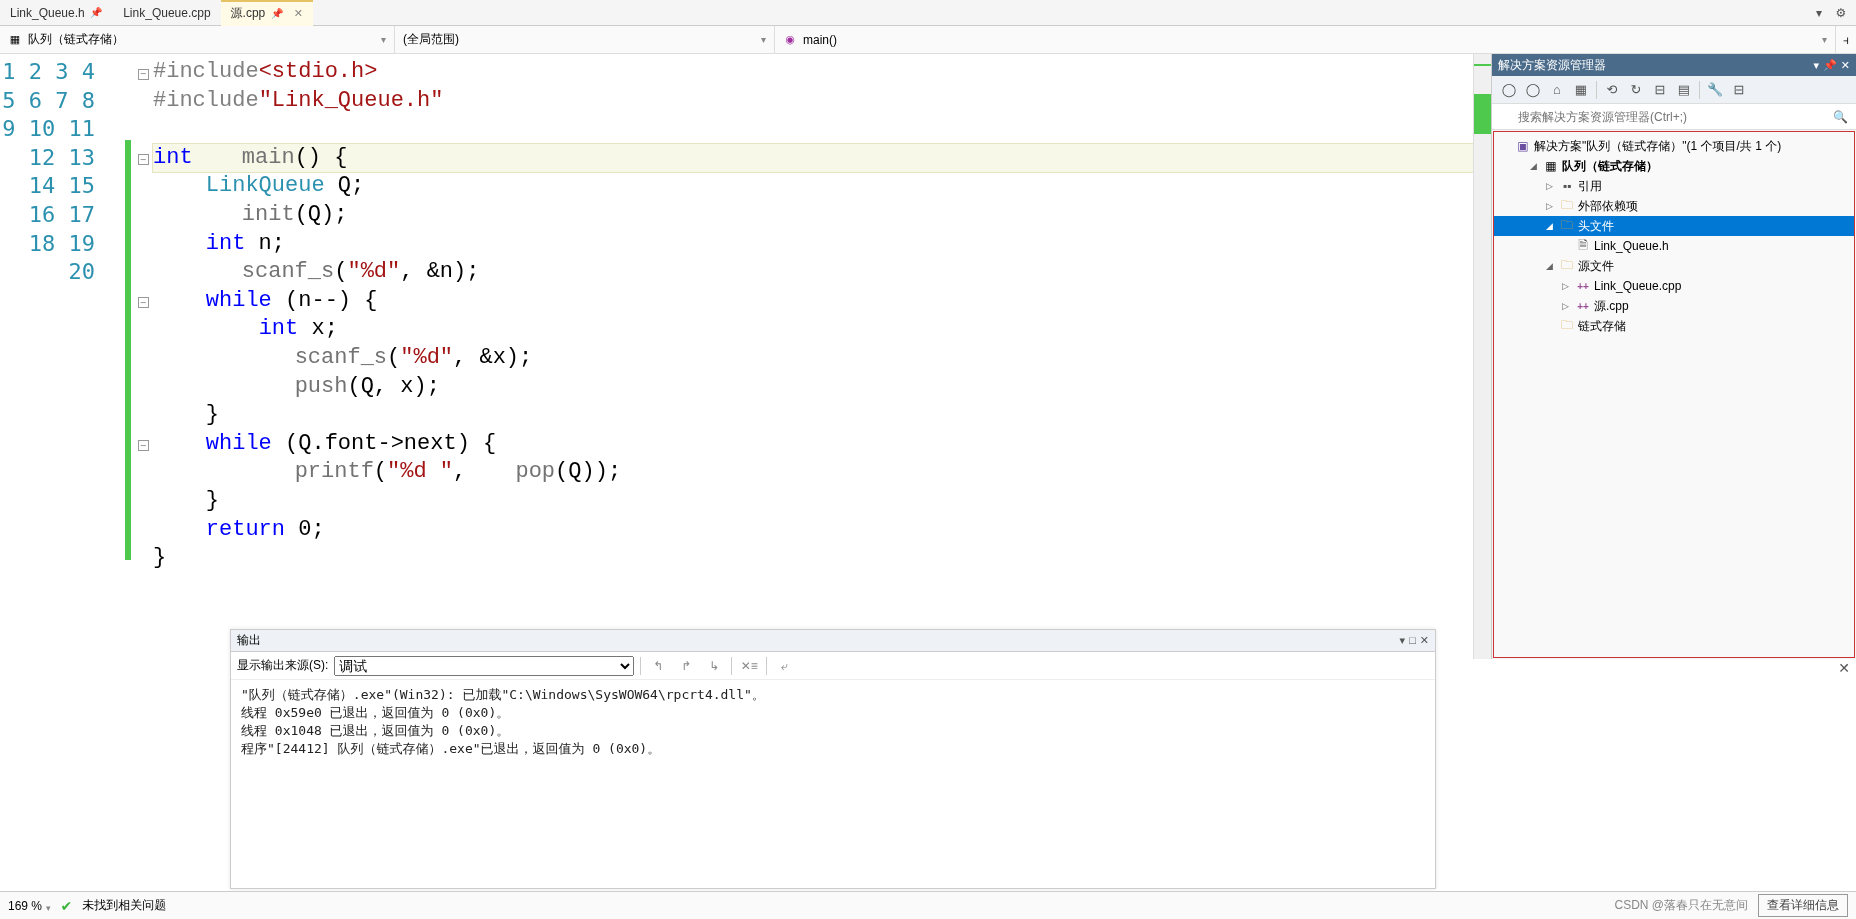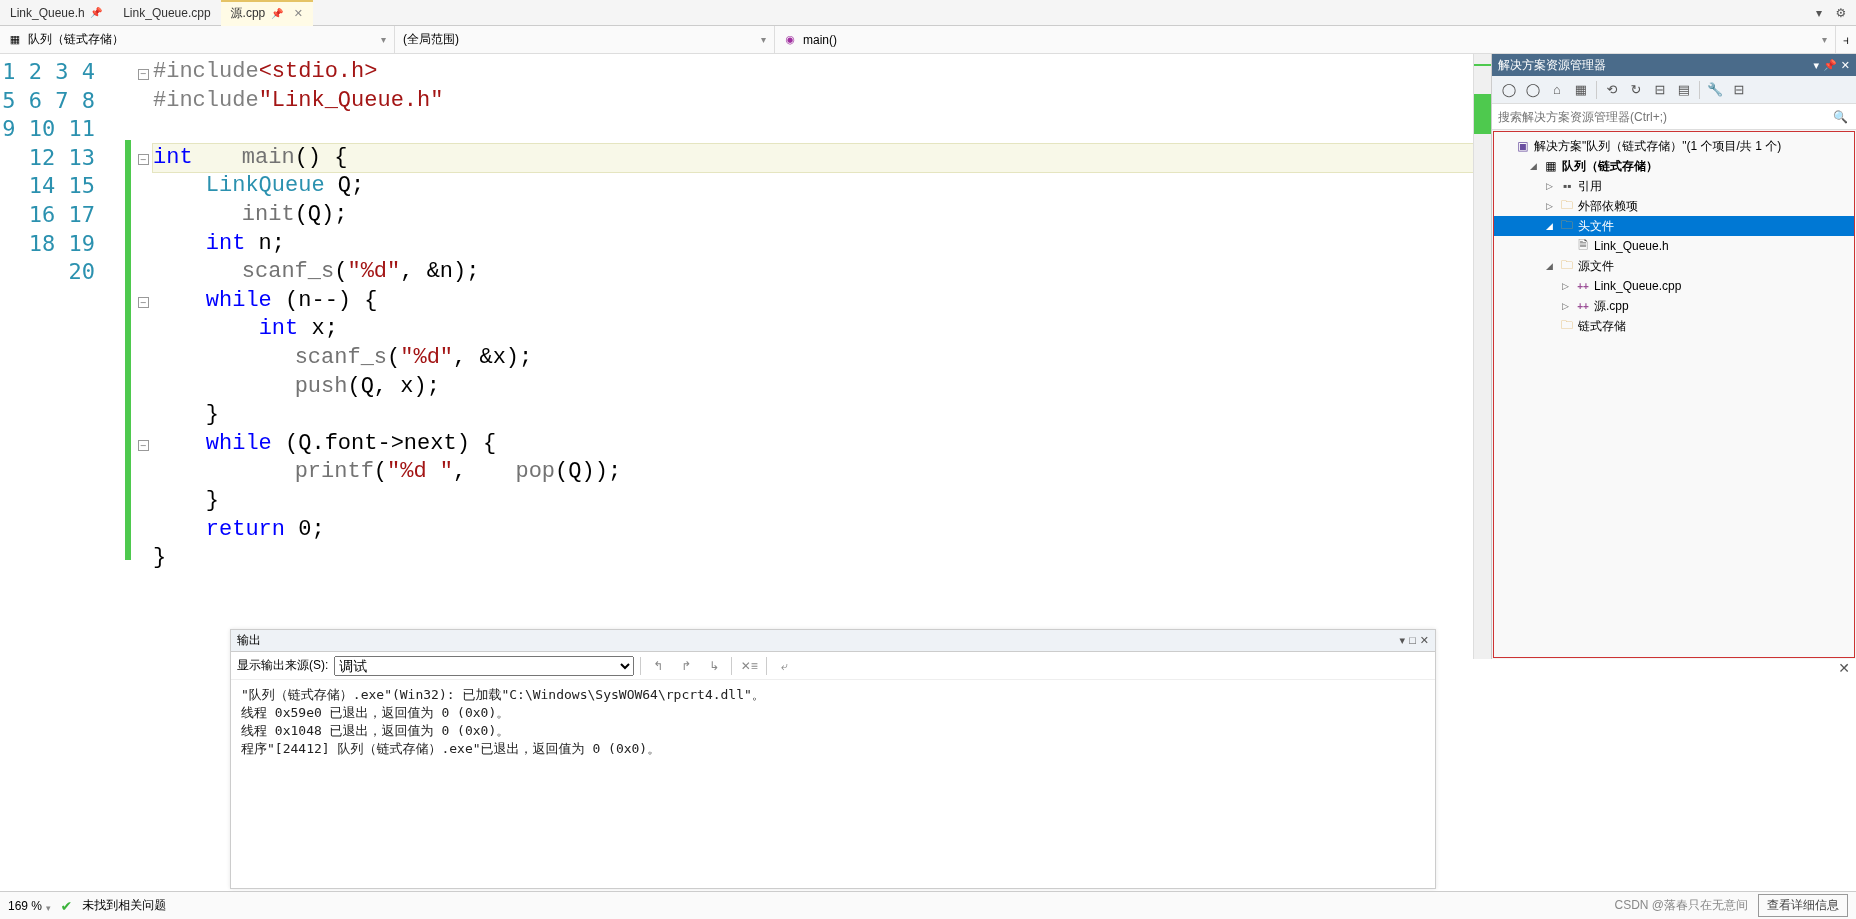--- a/index.html
+++ b/index.html
@@ -42,21 +42,21 @@
 
 
 .solution-panel { width: 365px; background: #f5f5f5; border-left: 1px solid #ccc; display: flex; flex-direction: column; }
 .panel-title { background: #4a6b8a; color: #fff; height: 22px; display: flex; align-items: center; padding: 0 6px; justify-content: space-between; font-size: 12px; }
 .panel-title .right-icons { display: flex; gap: 4px; }
 .panel-title .right-icons span { cursor: pointer; font-size: 11px; }
 .sol-toolbar { height: 28px; display: flex; align-items: center; gap: 2px; padding: 0 6px; border-bottom: 1px solid #ddd; background: #eef2f6; }
 .sol-toolbar .tb-btn { width: 22px; height: 22px; display: flex; align-items: center; justify-content: center; color: #555; cursor: pointer; font-size: 13px; }
 .sol-toolbar .sep { width: 1px; height: 18px; background: #ccc; margin: 0 2px; }
 .sol-search { height: 26px; border-bottom: 1px solid #ddd; display: flex; align-items: center; padding: 0 6px; background: #fff; position: relative; }
-.sol-search input { border: none; flex: 1; outline: none; color: #888; font-size: 12px; background: transparent; }
+.sol-search input { border: none; flex: 1; outline: none; color: #888; font-size: 12px; background: transparent; margin-left: 20px; }
 .sol-search .search-icon { position: absolute; right: 8px; color: #888; }
 .sol-tree { flex: 1; background: #f9f9f9; padding: 4px 0; overflow: auto; border: 1px solid #cc3333; margin: 1px; }
 .tree-row { display: flex; align-items: center; height: 20px; padding-left: 8px; cursor: pointer; }
 .tree-row.selected { background: #0078d4; color: #fff; }
 .tree-arrow { width: 12px; font-size: 9px; color: #666; display: inline-block; }
 .tree-row.selected .tree-arrow { color: #fff; }
 .tree-icon { width: 18px; display: inline-flex; align-items: center; justify-content: center; margin-right: 2px; font-size: 12px; }
 .indent-1 { padding-left: 20px; }
 .indent-2 { padding-left: 36px; }
 .indent-3 { padding-left: 52px; }

